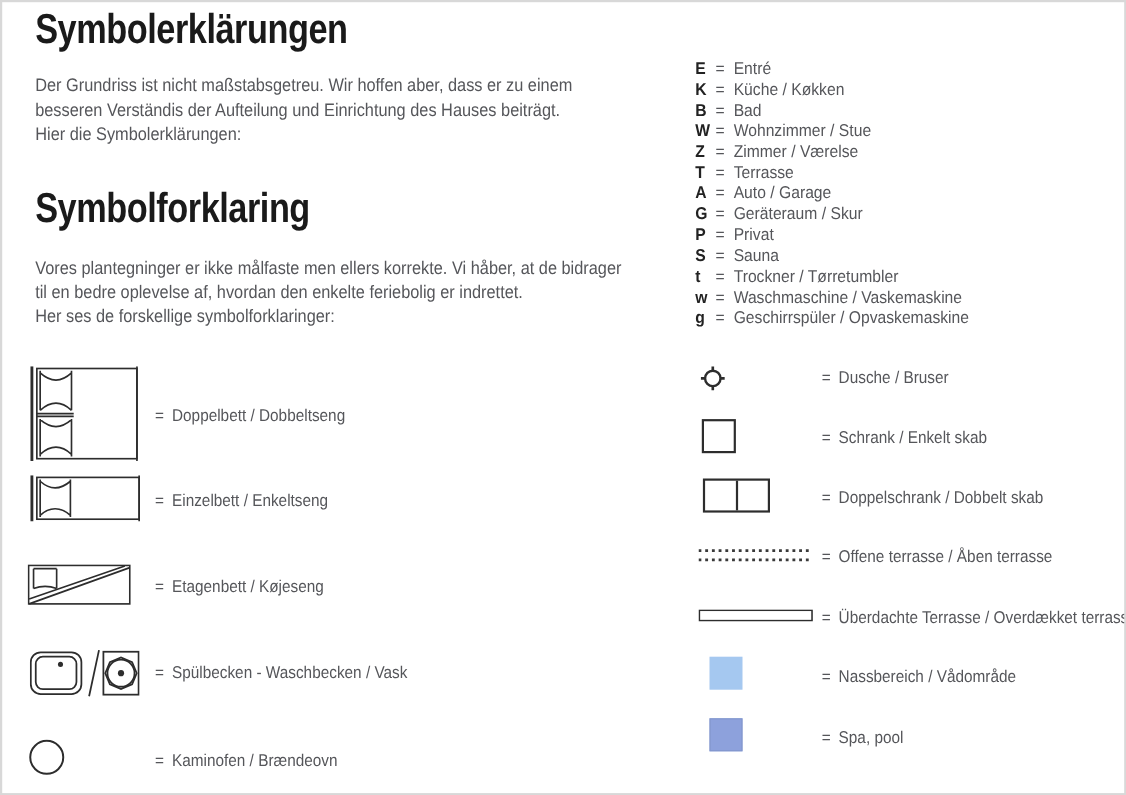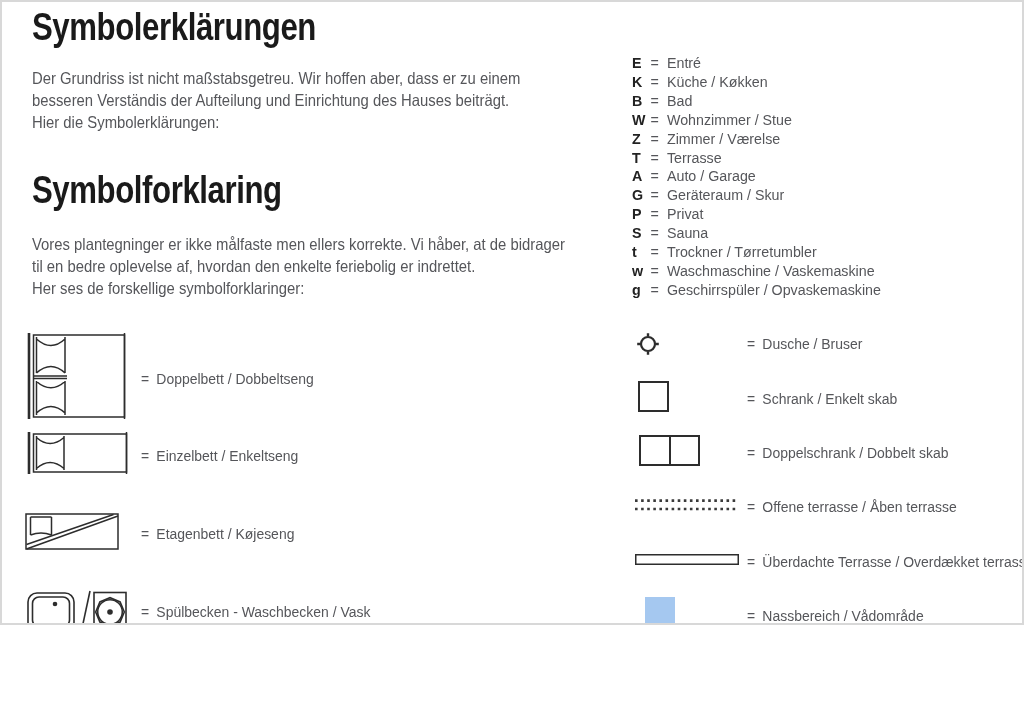--- a/index.html
+++ b/index.html
@@ -1,17 +1,17 @@
 <!DOCTYPE html>
 <html><head>
 <meta charset="utf-8">
 <style>
   html,body{margin:0;padding:0;background:#fff;}
   .page{
-    position:relative;width:1024px;height:625px;box-sizing:border-box;
+    position:relative;width:1024px;height:723px;box-sizing:border-box;
     background:#fff;border:2px solid #d8d8d8;overflow:hidden;
     font-family:"Liberation Sans","DejaVu Sans",sans-serif;color:#55565a;
   }
   .h1{
     position:absolute;left:30px;margin:0;font-size:38px;font-weight:700;
     color:#1a1a1a;letter-spacing:-0.5px;white-space:nowrap;
     transform:scaleX(0.82);transform-origin:0 0;line-height:1;
   }
   #title-de{top:6px}
   #title-da{top:169px}

